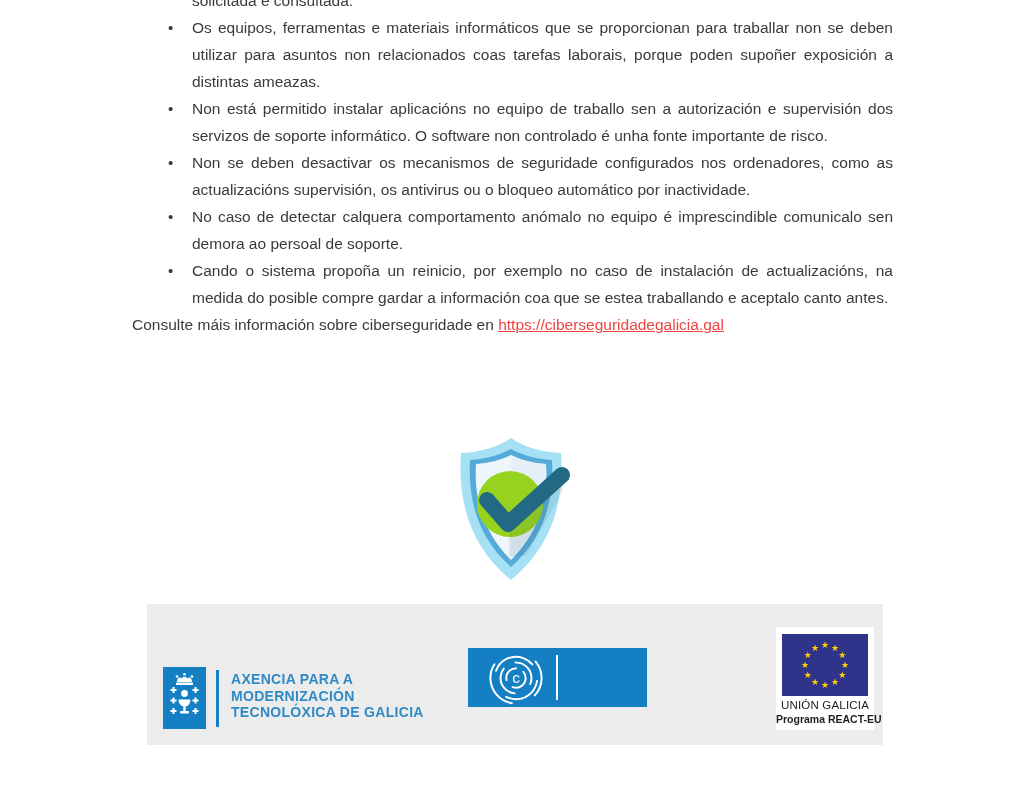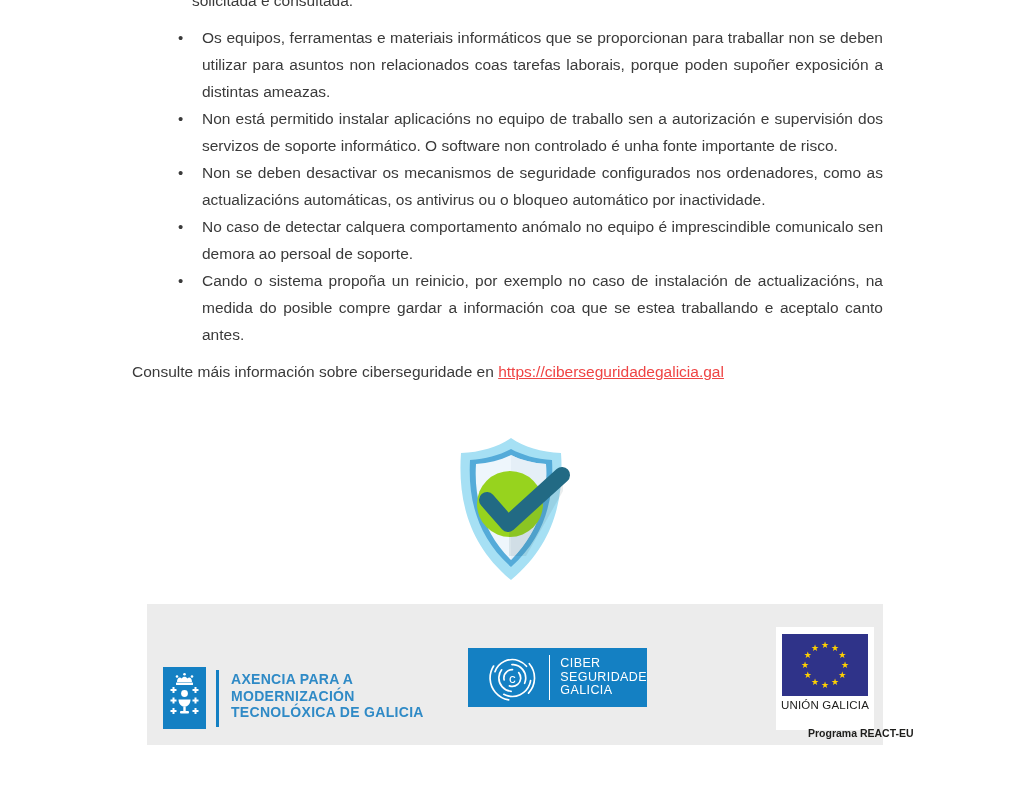--- a/index.html
+++ b/index.html
@@ -5,21 +5,21 @@
   html,body{margin:0;padding:0;}
   body{width:1030px;height:800px;background:#ffffff;font-family:"Liberation Sans",sans-serif;}
   .page{position:relative;width:1013px;height:800px;overflow:hidden;background:#ffffff;}
 
   
   .text-block{
     position:absolute;left:132px;top:-13px;width:761px;
     font-size:15.5px;line-height:27px;color:#3a3a3a;
   }
   .partial-line{padding-left:60px;white-space:nowrap;}
-  ul.bullets{margin:10px;padding:0;list-style:none;}
+  ul.bullets{margin:0;padding:0;list-style:none;}
   ul.bullets li{
     position:relative;padding-left:60px;text-align:justify;text-justify:inter-word;
   }
   ul.bullets li::before{
     content:"\2022";position:absolute;left:36px;top:0;
     font-size:15px;color:#3a3a3a;
   }
   .consult-line{margin:0;}
   .consult-line a{color:#ef4444;text-decoration:underline;cursor:pointer;}
 
@@ -53,33 +53,33 @@
     letter-spacing:0.4px;white-space:nowrap;
   }
 
   
   .eu-card{
     position:absolute;left:629px;top:23px;width:98px;height:103px;background:#ffffff;
     text-align:center;
   }
   .eu-flag{display:block;margin:7px auto 0 auto;}
   .eu-line1{font-size:11.5px;color:#1d1d1b;margin-top:3px;letter-spacing:0.2px;white-space:nowrap;}
-  .eu-line2{font-size:10.5px;color:#1d1d1b;font-weight:700;margin-top:16px;white-space:nowrap;padding-left:32px;}
+  .eu-line2{font-size:10.5px;color:#1d1d1b;font-weight:700;margin-top:2px;white-space:nowrap;}
 </style>
 </head>
 <body>
 
 <div class="page">
 
   <div class="text-block">
     <div class="partial-line">solicitada e consultada.</div>
     <ul class="bullets">
       <li>Os equipos, ferramentas e materiais informáticos que se proporcionan para traballar non se deben utilizar para asuntos non relacionados coas tarefas laborais, porque poden supoñer exposición a distintas ameazas.</li>
       <li>Non está permitido instalar aplicacións no equipo de traballo sen a autorización e supervisión dos servizos de soporte informático. O software non controlado é unha fonte importante de risco.</li>
-      <li>Non se deben desactivar os mecanismos de seguridade configurados nos ordenadores, como as actualizacións automáticas, os antivirus ou o bloqueo automático por inactividade.</li>
+      <li>Non se deben desactivar os mecanismos de seguridade configurados nos ordenadores, como as actualizacións supervisión, os antivirus ou o bloqueo automático por inactividade.</li>
       <li>No caso de detectar calquera comportamento anómalo no equipo é imprescindible comunicalo sen demora ao persoal de soporte.</li>
       <li>Cando o sistema propoña un reinicio, por exemplo no caso de instalación de actualizacións, na medida do posible compre gardar a información coa que se estea traballando e aceptalo canto antes.</li>
     </ul>
     <p class="consult-line"><span>Consulte máis información sobre ciberseguridade en </span><a href="#">https://ciberseguridadegalicia.gal</a></p>
   </div>
 
   <div class="shield-wrap">
     <svg width="138" height="152" viewBox="0 0 138 152">
       <path d="M69 5 C 82 14 99 19 119 20 C 122 62 114 110 69 147 C 24 110 16 62 19 20 C 39 19 56 14 69 5 Z" fill="#a6e0f4"></path>
       <path d="M69 16 C 80 22 94 26 110 27 C 112 62 105 102 69 134 C 33 102 26 62 28 27 C 44 26 58 22 69 16 Z" fill="#54abd9"></path>
@@ -130,25 +130,20 @@
       <svg class="ciber-icon" width="56" height="56" viewBox="0 0 58 58">
         <g fill="none" stroke="#ffffff" stroke-width="2" stroke-linecap="round">
           <circle cx="29" cy="29" r="10" stroke-dasharray="26 10 18 8.8" transform="rotate(-40 29 29)"></circle>
           <circle cx="29" cy="29" r="16" stroke-dasharray="34 14 32 20.5" transform="rotate(95 29 29)"></circle>
           <circle cx="29" cy="29" r="22" stroke-dasharray="46 18 42 32.2" transform="rotate(200 29 29)"></circle>
           <circle cx="29" cy="29" r="26.5" stroke-dasharray="38 26 52 50.5" transform="rotate(320 29 29)"></circle>
         </g>
         <text x="29" y="34.5" text-anchor="middle" font-family="Liberation Sans, sans-serif" font-size="16" fill="#ffffff">c</text>
       </svg>
       <div class="ciber-divider"></div>
-      <div class="ciber-text">
-        <div>CIBER</div>
-        <div>SEGURIDADE</div>
-        <div>GALICIA</div>
-      </div>
     </div>
 
     <div class="eu-card">
       <svg class="eu-flag" width="86" height="62" viewBox="0 0 86 62">
         <rect x="0" y="0" width="86" height="62" fill="#2f3389"></rect>
         <g fill="#ffd100" font-family="Liberation Sans, sans-serif" font-size="9" text-anchor="middle">
           <text x="43" y="14">★</text>
           <text x="53" y="16.7">★</text>
           <text x="60.3" y="24">★</text>
           <text x="63" y="34">★</text>

